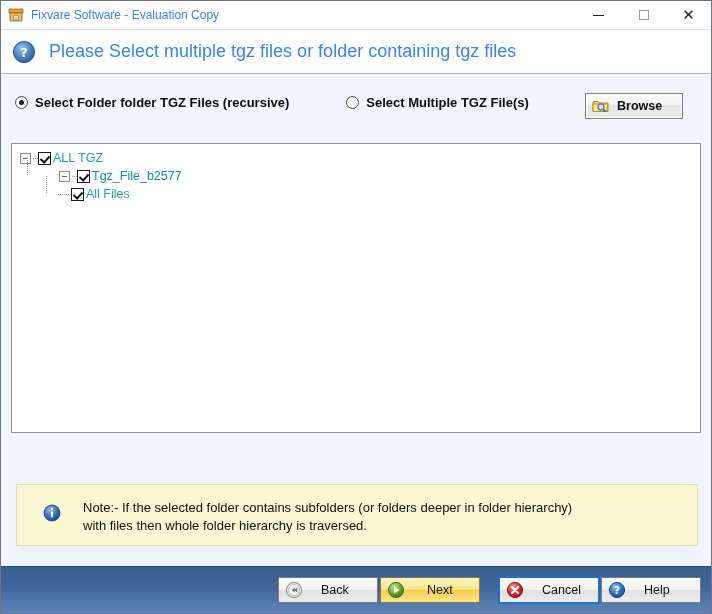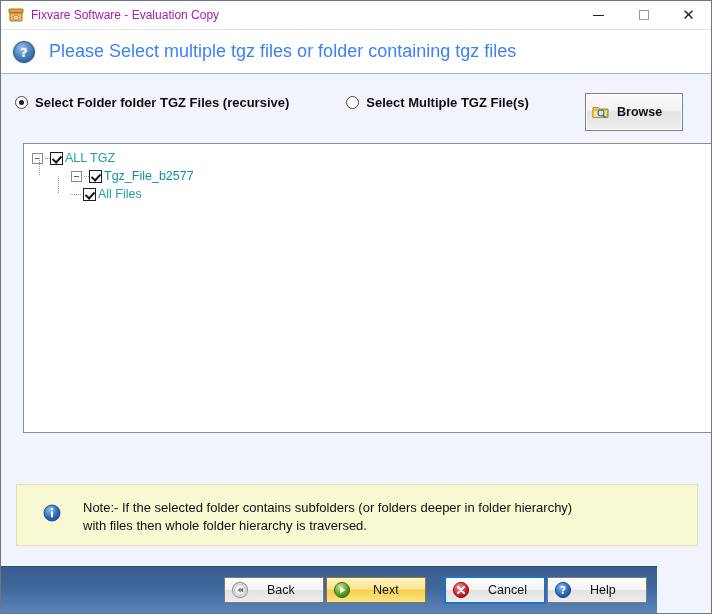--- a/index.html
+++ b/index.html
@@ -36,21 +36,21 @@
   }
   .app-icon {
     width: 16px; height: 16px;
     margin-left: 7px;
     margin-right: 7px;
     position: relative;
     flex: 0 0 auto;
   }
   .title-text {
     font-size: 12px;
-    color: #a21caf;
+    color: #3b82f6;
     letter-spacing: 0px;
     white-space: nowrap;
   }
   .win-controls {
     margin-left: auto;
     display: flex;
     height: 28px;
   }
   .win-btn {
     width: 45px;
@@ -132,21 +132,21 @@
     background: #1b1b1b;
   }
   .radio-label {
     font-size: 13px;
     font-weight: bold;
     color: #0d0d14;
   }
   .browse-btn {
     position: absolute;
     right: 28px; top: 92px;
-    width: 98px; height: 38px;
+    width: 98px; height: 26px;
     background: linear-gradient(to bottom, #fbfbfb 0%, #f2f2f2 45%, #e3e3e3 50%, #eeeeee 100%);
     border: 1px solid #808080;
     box-shadow: inset 0 0 0 1px #ffffff;
     display: flex;
     align-items: center;
     box-sizing: border-box;
     cursor: default;
   }
   .browse-icon {
     width: 18px; height: 16px;
@@ -155,21 +155,21 @@
   }
   .browse-label {
     font-size: 12.5px;
     font-weight: bold;
     color: #101010;
   }
 
   
   .tree-panel {
     position: absolute;
-    left: 22px; top: 142px;
+    left: 10px; top: 142px;
     width: 690px; height: 290px;
     background: #ffffff;
     border: 1px solid #8f8f8f;
     box-sizing: border-box;
     overflow: hidden;
   }
   .tree-node {
     display: flex;
     align-items: center;
     height: 18px;
@@ -265,21 +265,21 @@
     font-size: 13px;
     color: #101010;
     line-height: 18px;
     white-space: pre-line;
   }
 
   
   .footer {
     position: absolute;
     left: 0; bottom: 0;
-    width: 656px;
+    width: 710px;
     height: 46px;
     background: linear-gradient(to bottom, #3a5e8f 0%, #40669a 45%, #4a72a6 65%, #5b84b8 100%);
     border-top: 1px solid #2e4a73;
   }
   .footer-buttons {
     position: absolute;
     right: 10px; top: 10px;
     display: flex;
     gap: 2px;
   }

